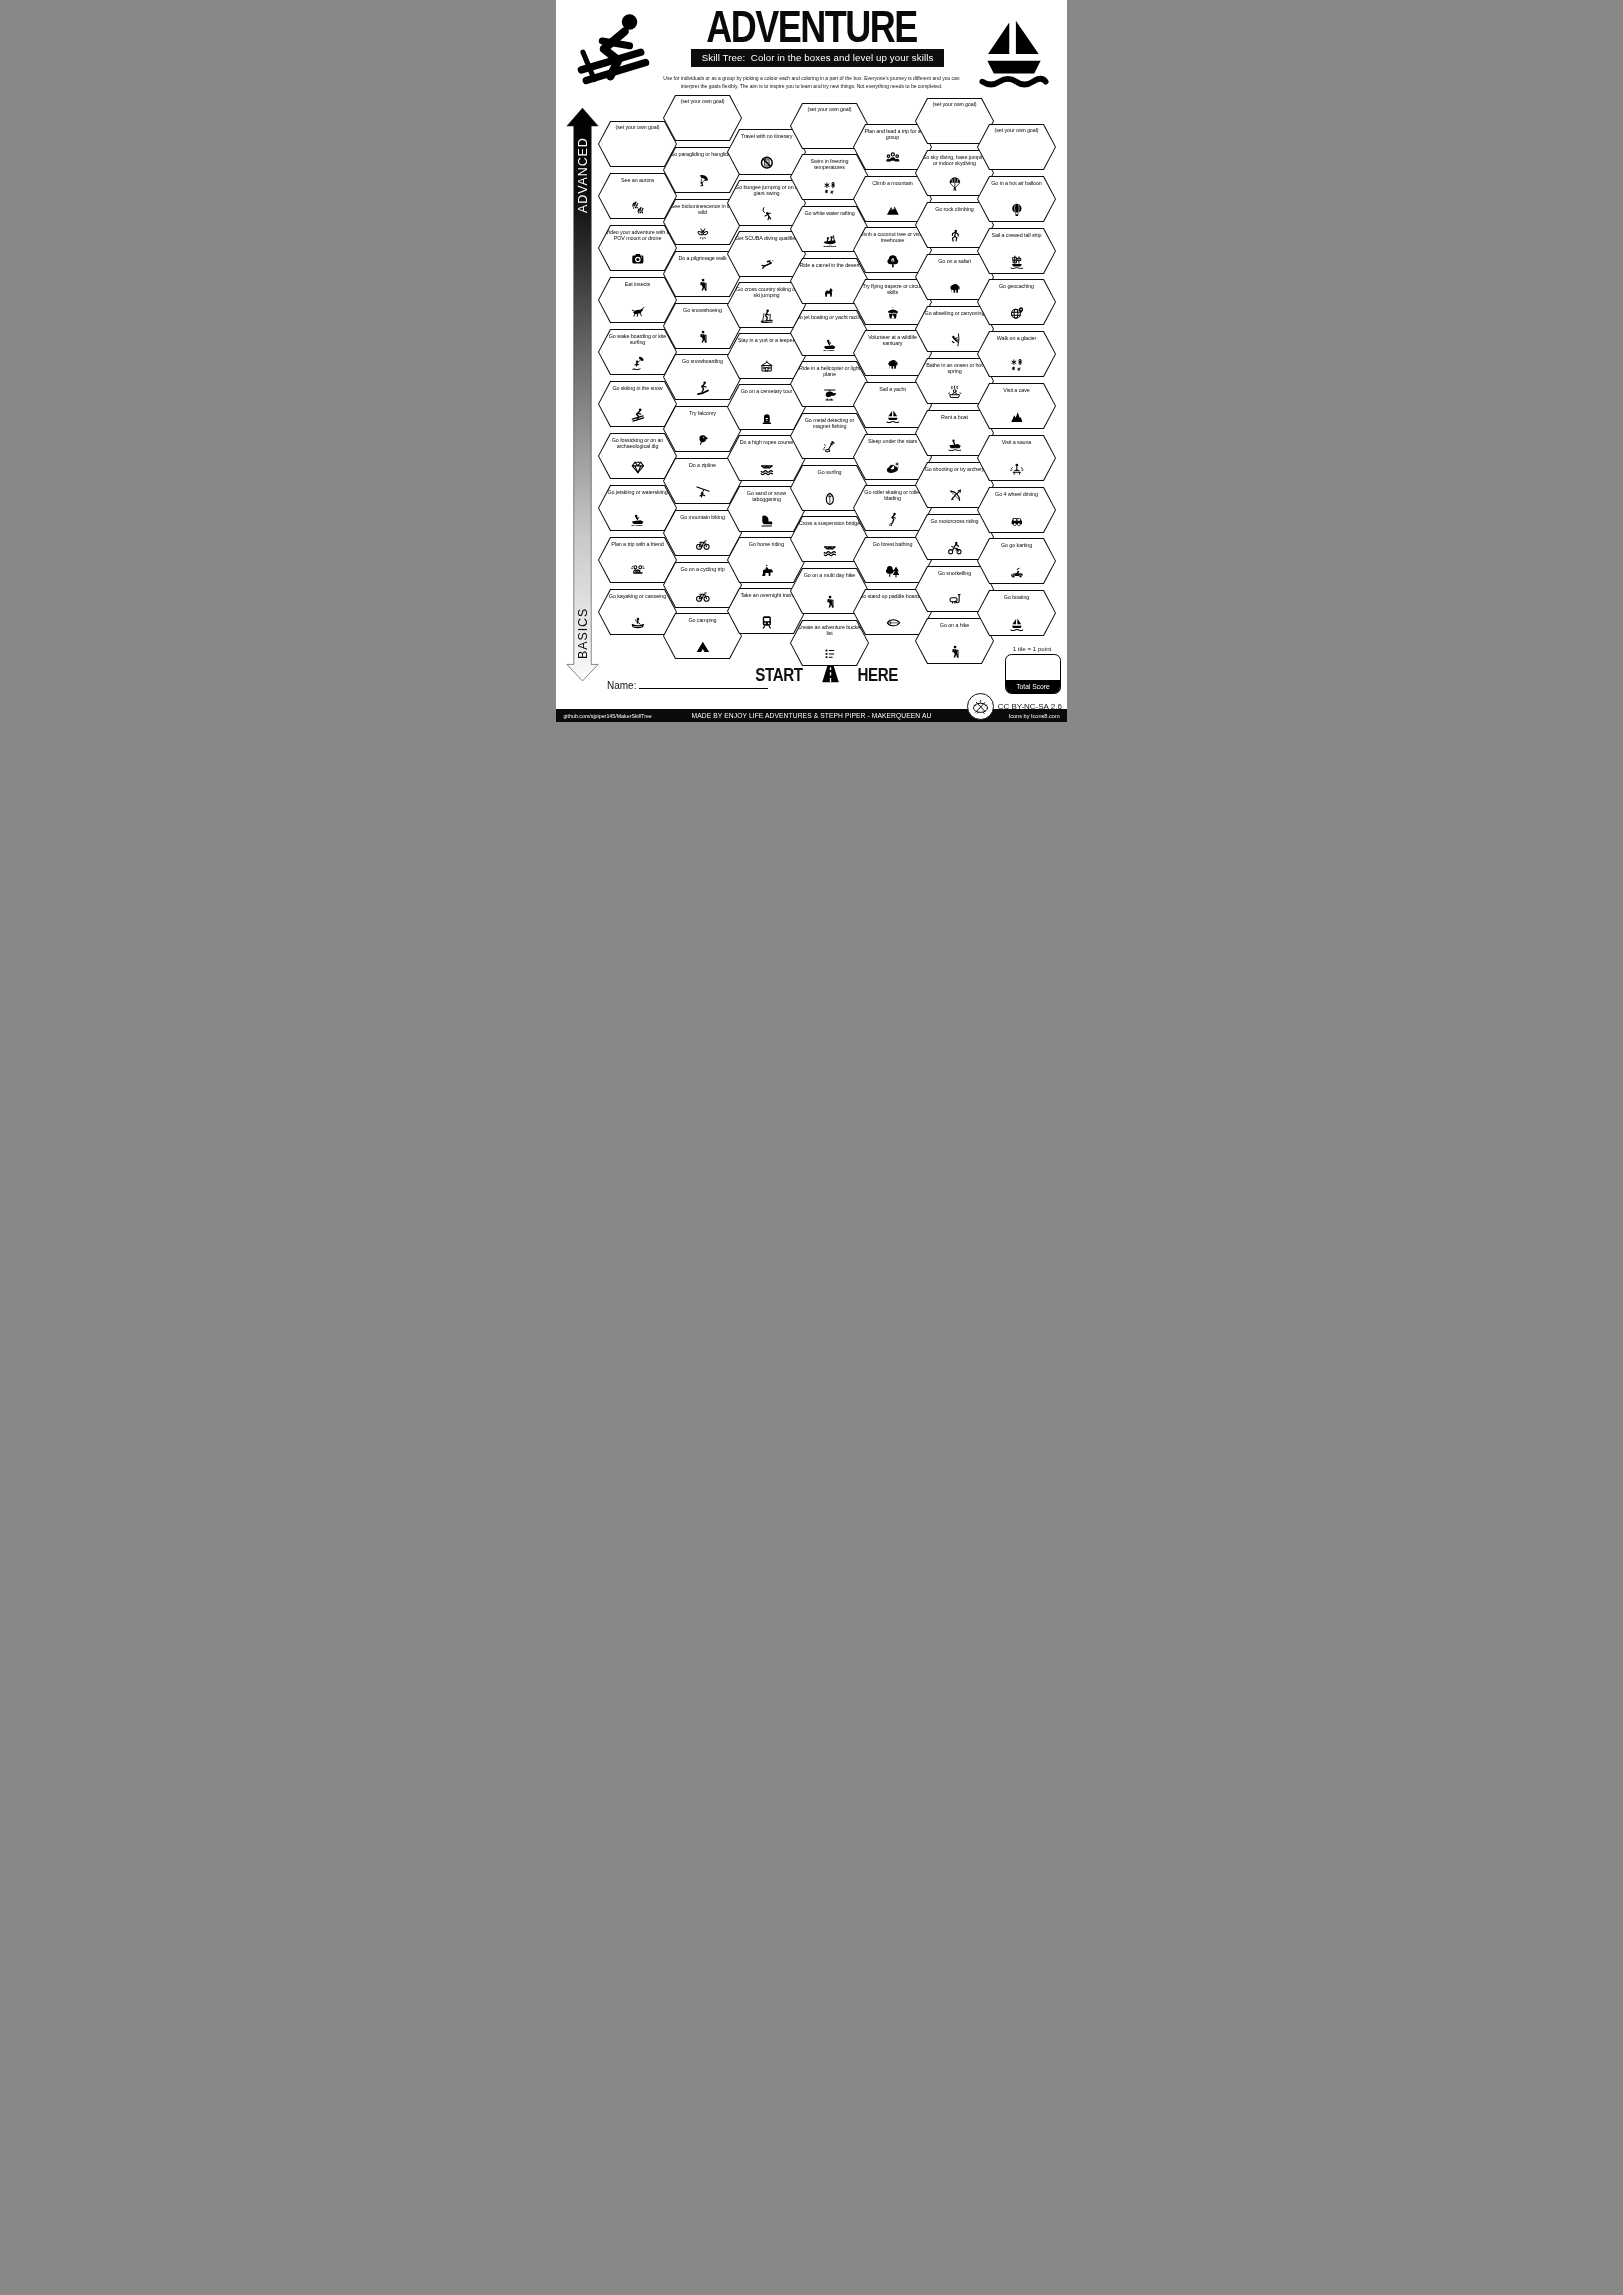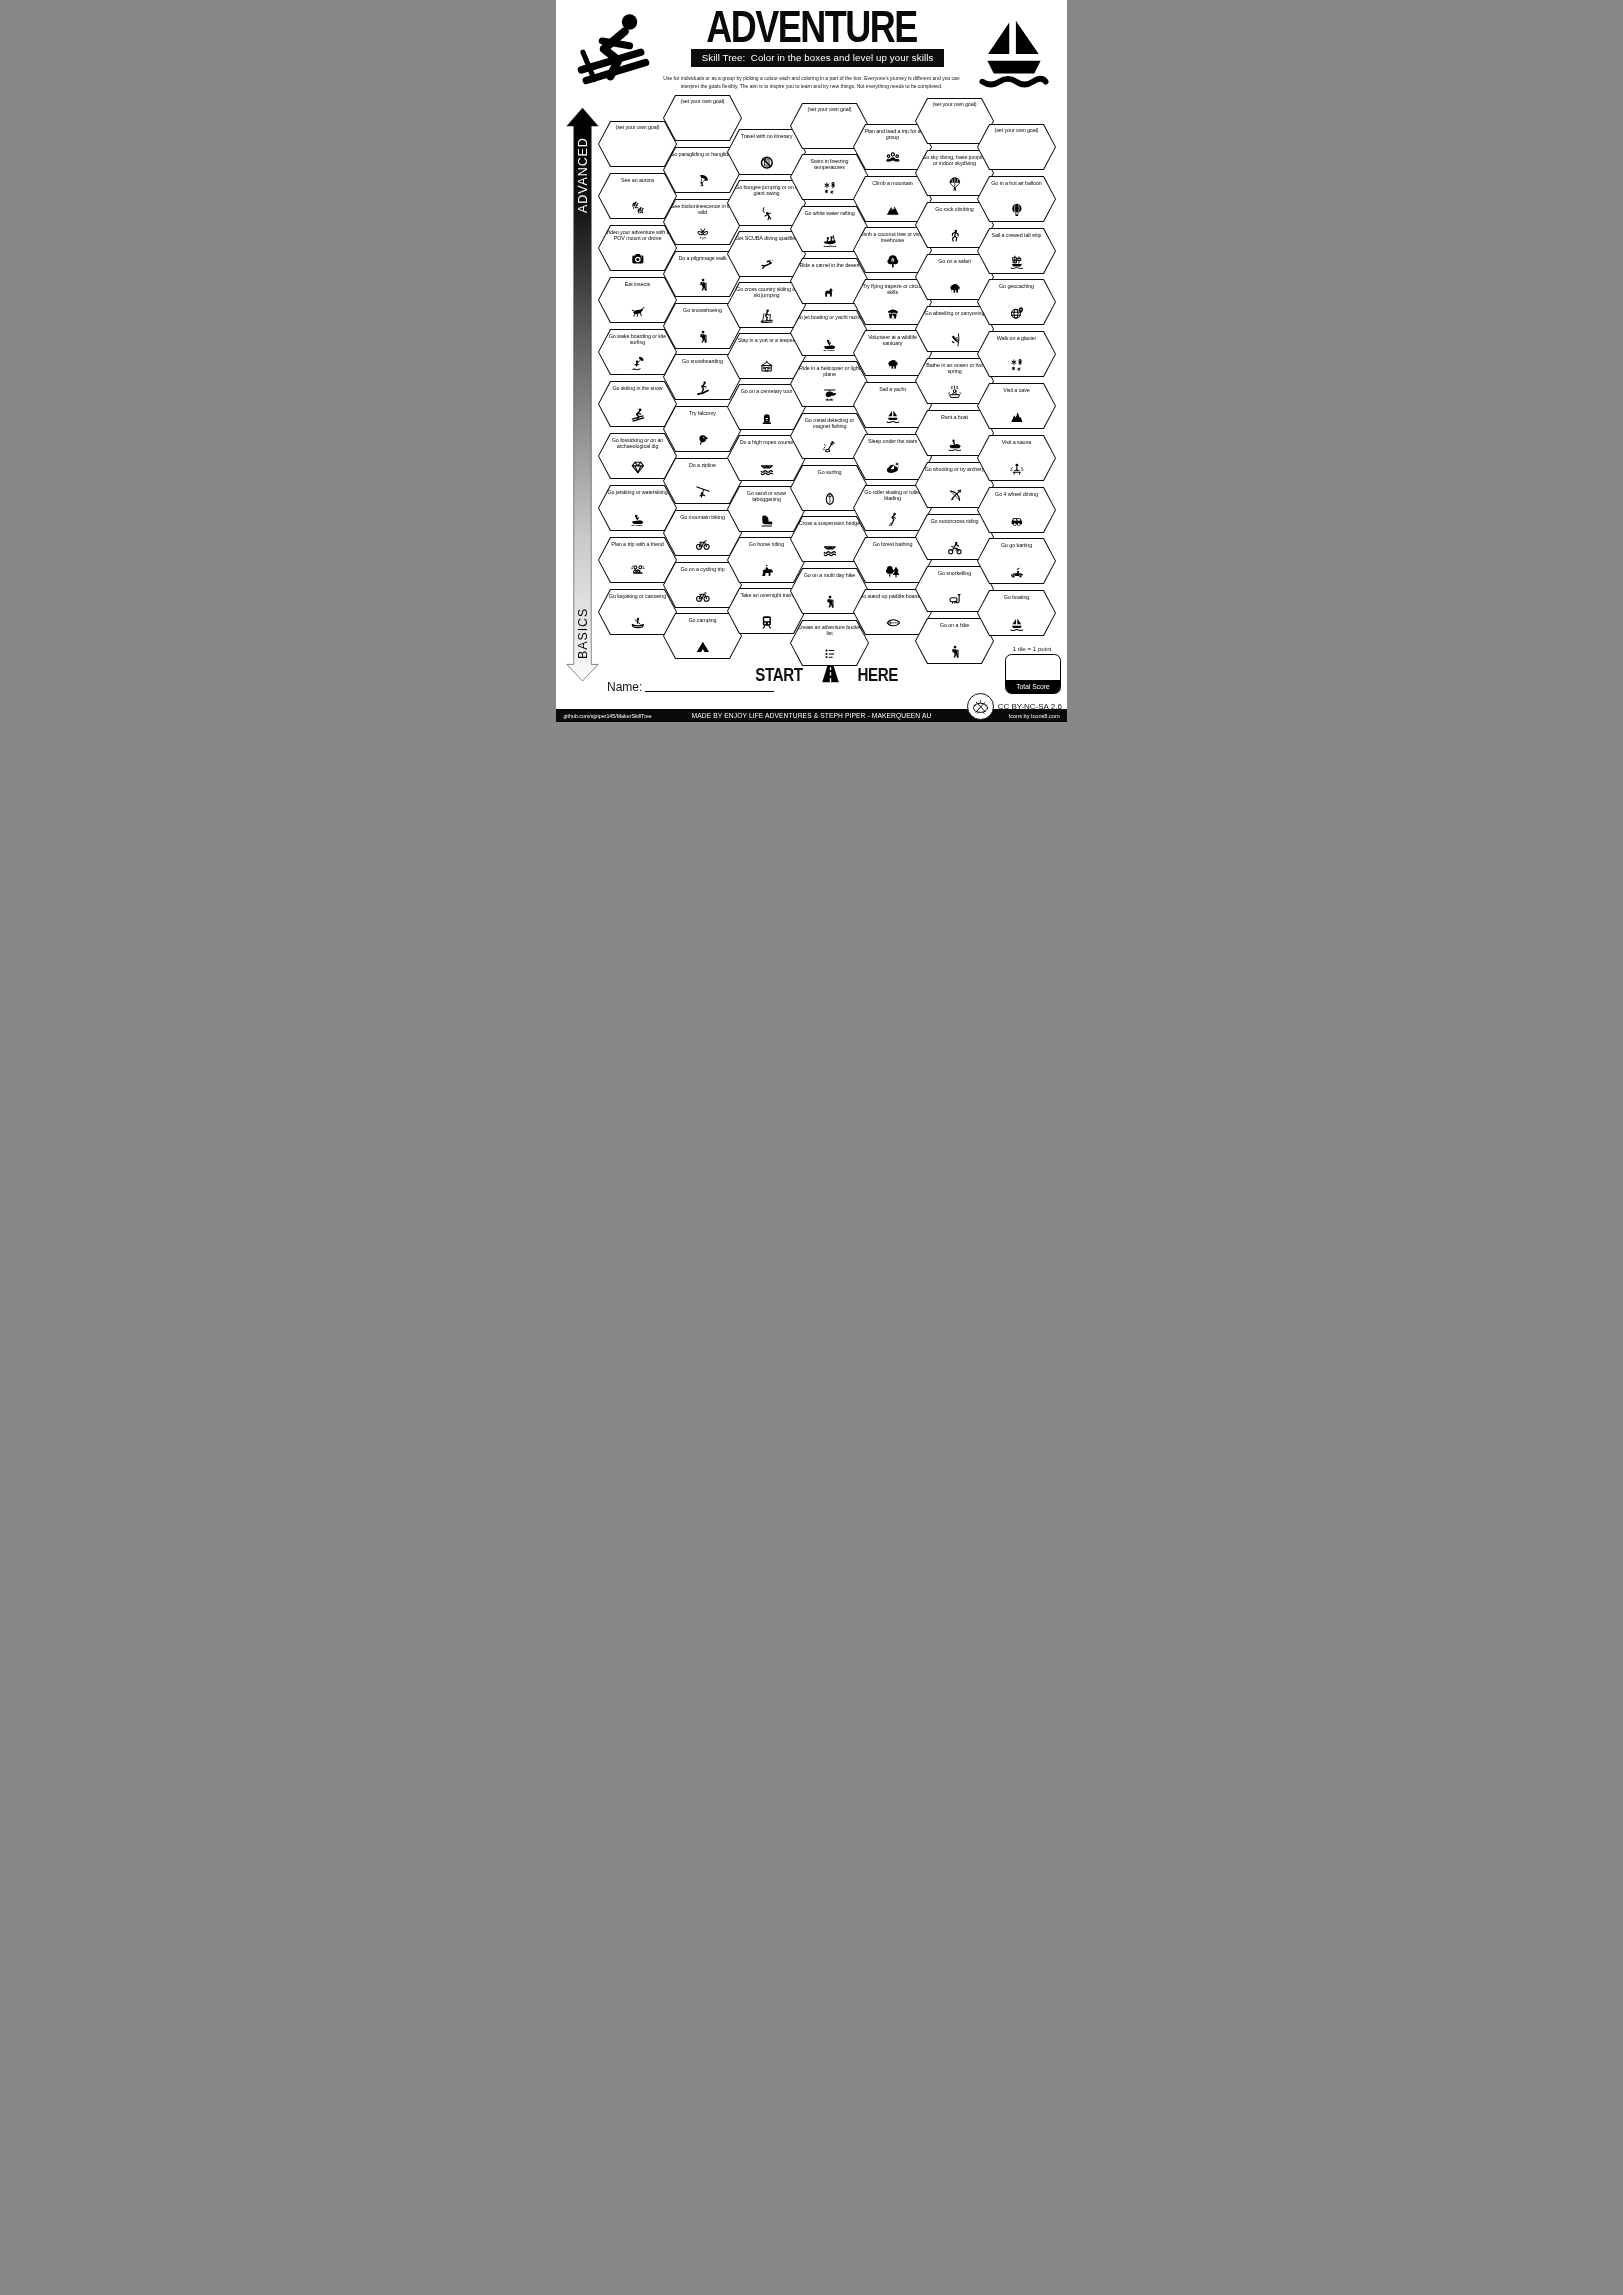--- a/index.html
+++ b/index.html
@@ -29,21 +29,21 @@
   .hex-content{position:absolute;inset:0;display:flex;flex-direction:column;align-items:center;
        padding:4.2px 4.6px 3.7px;box-sizing:border-box;text-align:center;}
   .hex-label{font-size:5.4px;line-height:1.14;letter-spacing:-0.1px;max-width:68px;color:#0a0a0a;}
   .hex.goal .hex-content{padding-top:2.8px;}
   .hex-icon{margin-top:auto;margin-bottom:0.9px;height:16.7px;display:flex;align-items:flex-end;justify-content:center;}
   .hex-icon svg{width:15.7px;height:15.7px;}
   
   .start-row{position:absolute;left:185px;top:663px;width:171px;display:flex;align-items:center;
        justify-content:center;gap:8.3px;}
   .start-word{font-size:18.5px;font-weight:800;letter-spacing:-0.5px;display:inline-block;transform:scaleX(.82);}
-  .name-row{position:absolute;left:51px;top:680px;display:flex;align-items:center;gap:2.8px;font-size:12px;}
+  .name-row{position:absolute;left:51px;top:680px;display:flex;align-items:flex-start;gap:2.8px;font-size:10px;}
   .name-line{display:inline-block;width:129px;border-bottom:0.9px solid #000;height:8.3px;}
   .tile-point{position:absolute;left:447px;top:645px;width:58px;text-align:center;font-size:6.2px;}
   .score-box{position:absolute;left:449px;top:654px;width:56px;height:40px;border:1.2px solid #000;
        border-radius:6.5px;background:#fff;box-sizing:border-box;overflow:hidden;}
   .score-band{position:absolute;left:0;right:0;bottom:0;height:13.4px;background:#000;color:#fff;
        text-align:center;line-height:13.4px;font-size:6.7px;}
   .license-row{position:absolute;left:411px;top:693px;display:flex;align-items:center;gap:3.7px;z-index:6;}
   .logo-circle{width:27px;height:27px;border-radius:50%;border:0.7px solid #111;background:#fff;
        display:flex;align-items:center;justify-content:center;box-sizing:border-box;}
   .license-text{font-size:8px;white-space:nowrap;}

